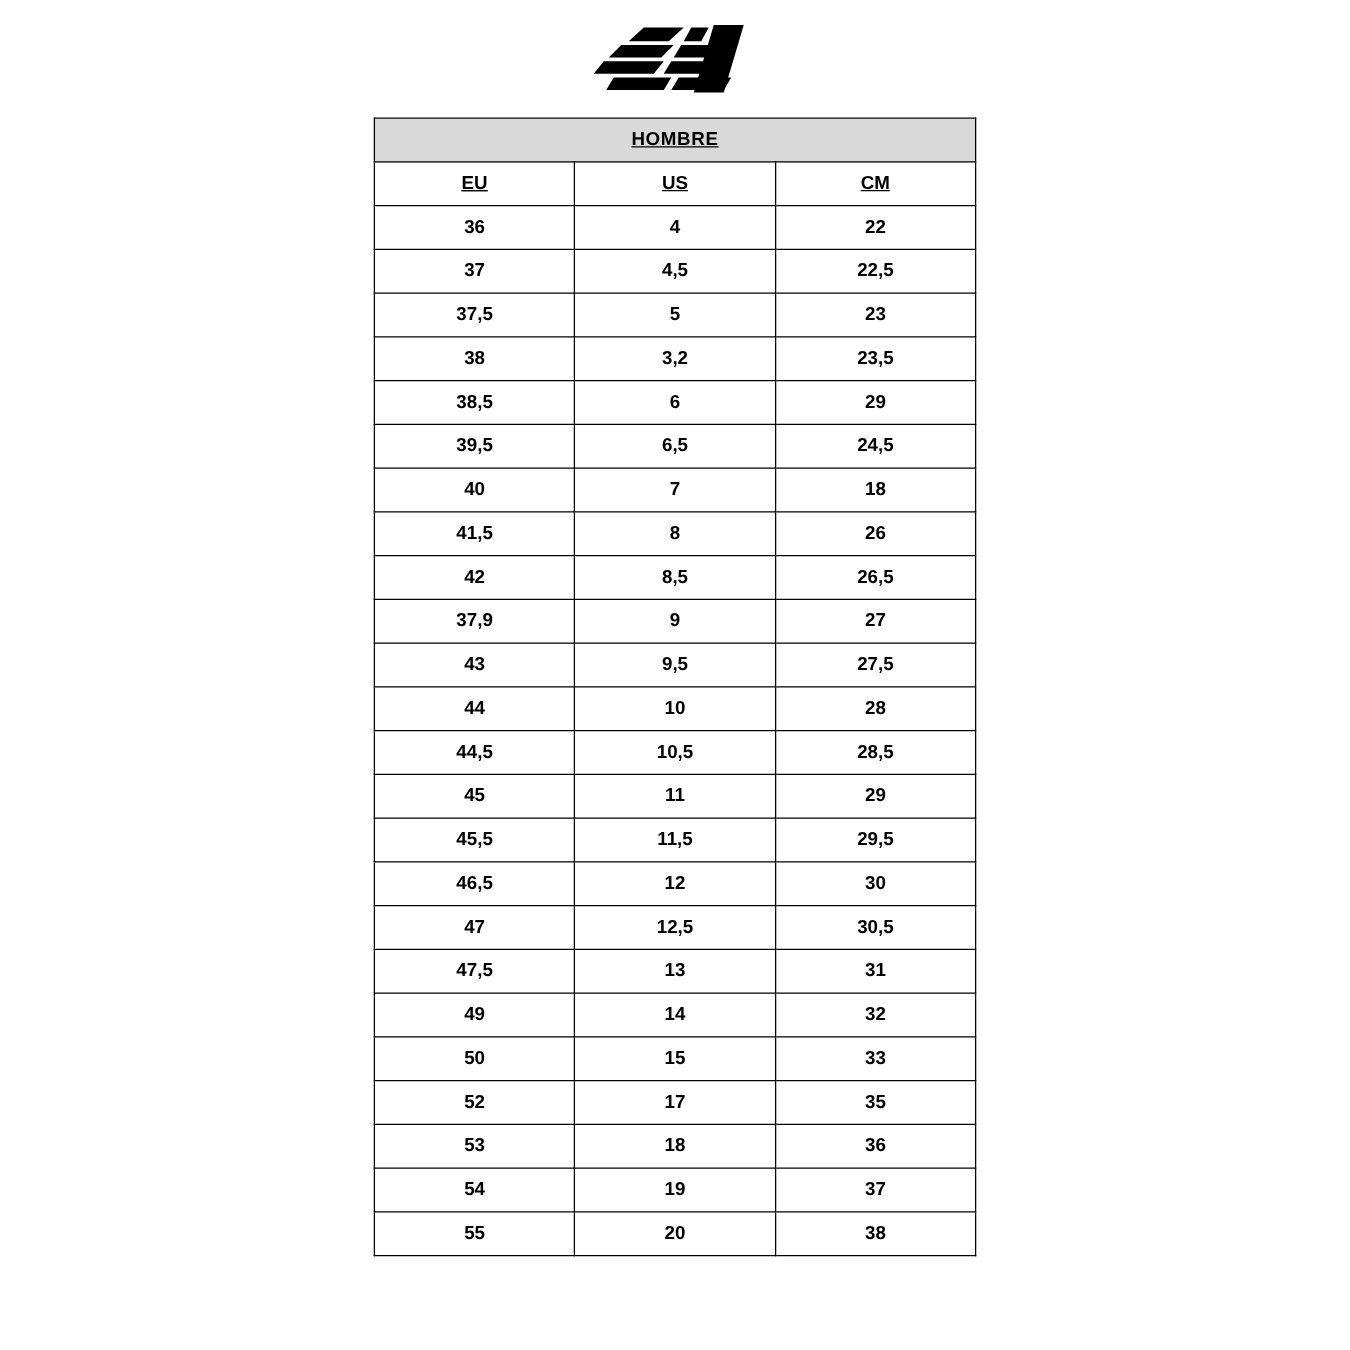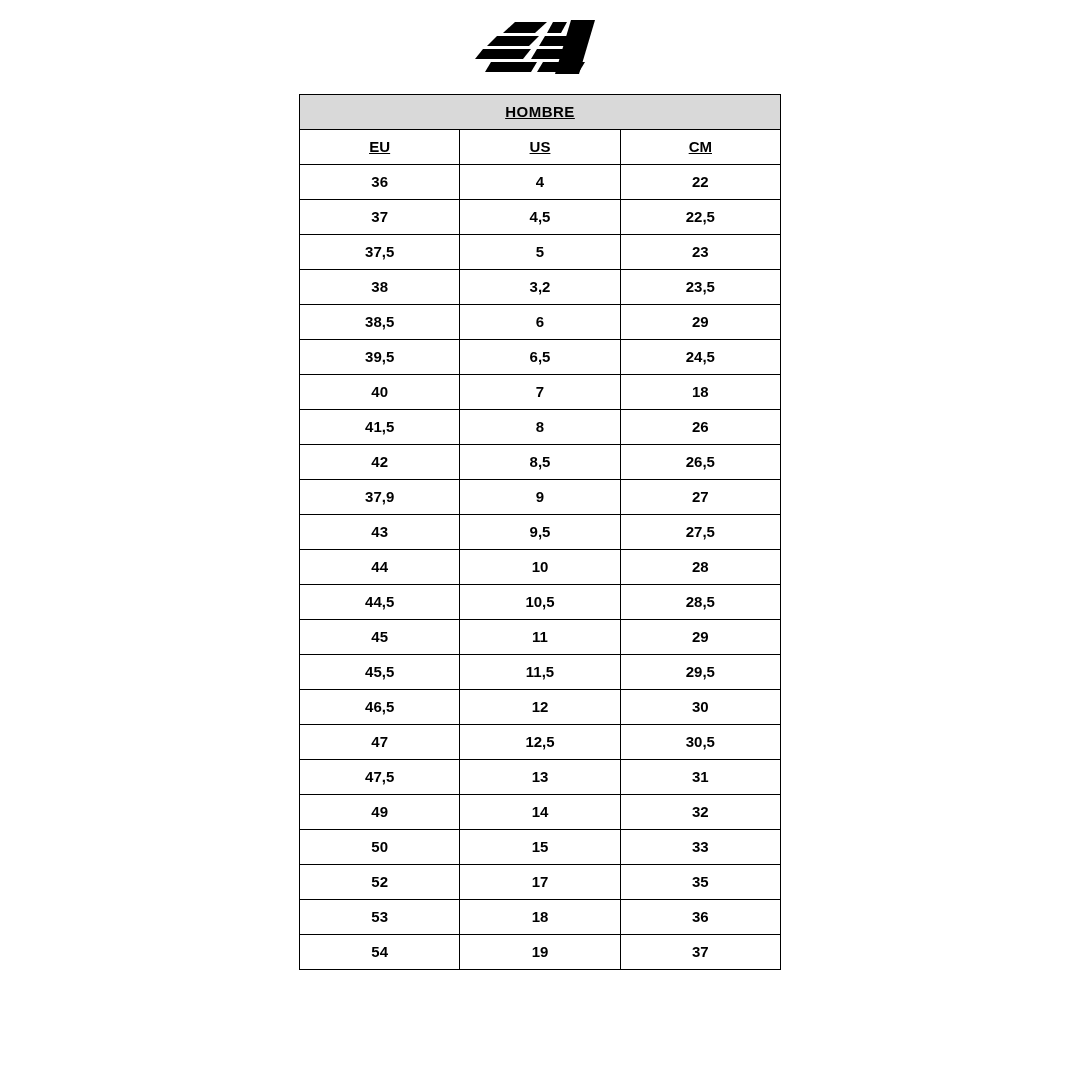--- a/index.html
+++ b/index.html
@@ -216,16 +216,21 @@
       <tr>
           <td>53</td>
           <td>18</td>
           <td>36</td>
         </tr>
       <tr>
           <td>54</td>
           <td>19</td>
           <td>37</td>
         </tr>
+      <tr>
+          <td>55</td>
+          <td>20</td>
+          <td>38</td>
+        </tr>
     </tbody>
   </table>
 
 </div>
 
 </body></html>

